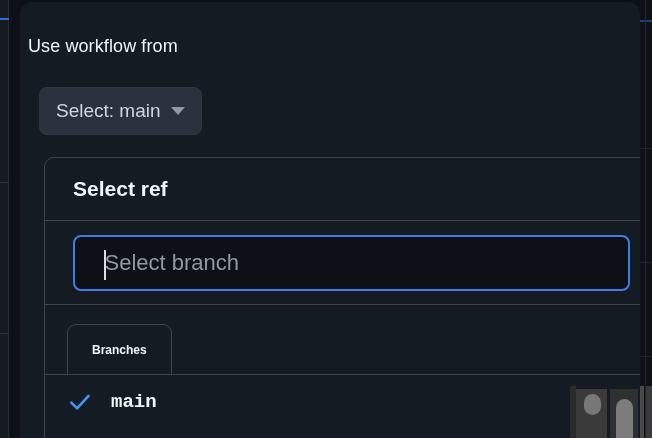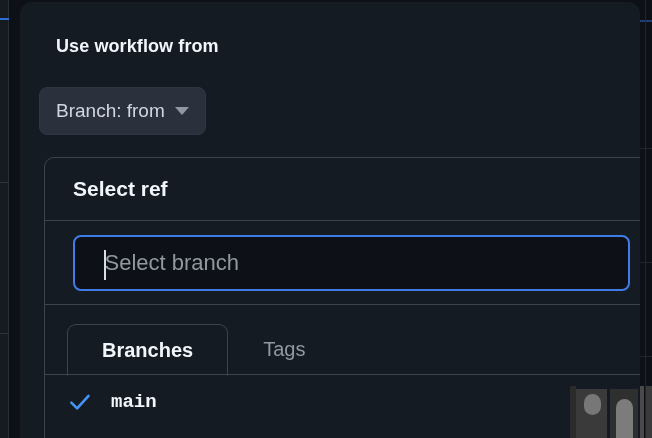--- a/index.html
+++ b/index.html
@@ -64,24 +64,24 @@
     width: 620px;
     height: 436px;
     background: #151b23;
     border-top-left-radius: 12px;
     border-top-right-radius: 12px;
     overflow: hidden;
   }
 
   .section-label {
     position: absolute;
-    left: 36px;
+    left: 8px;
     top: 34px;
     font-size: 18px;
-    font-weight: bold;
+    font-weight: normal;
     color: #f0f6fc;
     letter-spacing: .1px;
   }
 
   
   #branch-button {
     position: absolute;
     left: 19px;
     top: 85px;
     height: 48px;
@@ -187,25 +187,25 @@
     position: relative;
     height: 70px;
     padding-left: 22px;
     display: flex;
     align-items: flex-end;
     box-sizing: border-box;
   }
   .tab {
     position: relative;
     height: 52px;
-    padding: 0 34px;
+    padding: 0 24px;
     display: flex;
     align-items: center;
     justify-content: center;
-    font-size: 20px;
+    font-size: 12px;
     box-sizing: border-box;
     cursor: pointer;
     background: transparent;
     text-align: center;
   }
   .tab.is-active {
     background: #151b23;
     border: 1px solid #3d444d;
     border-bottom: 1px solid #151b23;
     border-top-left-radius: 9px;
@@ -303,43 +303,40 @@
   <div class="bg-strip bg-right-hr-a"></div>
   <div class="bg-strip bg-right-hr-b"></div>
   <div class="bg-strip bg-right-hr-c"></div>
   <div class="bg-strip bg-right-rule"></div>
 
   <div id="modal-panel">
 
     <div class="section-label">Use workflow from</div>
 
     <div id="branch-button">
-      <span class="btn-text">Branch: from</span>
+      <span class="btn-text">Select: main</span>
       <span class="caret-down"></span>
     </div>
 
     <div id="ref-dropdown">
 
       <div class="dropdown-header">
         <span class="hdr-title">Select ref</span>
       </div>
 
       <div class="dropdown-filter">
         <div id="branch-search-wrap">
           <span class="text-caret"></span>
           <input id="branch-search-input" type="text" placeholder="Select branch" style="">
         </div>
       </div>
 
       <div class="tabs-row">
         <div class="tab is-active">
           <span>Branches</span>
-        </div>
-        <div class="tab is-inactive">
-          <span>Tags</span>
         </div>
         <div class="tabs-underline"></div>
       </div>
 
       <div class="ref-list">
         <div class="ref-item">
           <svg class="check-icon" viewBox="0 0 16 16">
             <path d="M1.7 8.5 L5.9 12.6 L14.2 3.6" fill="none" stroke="#4493f8" stroke-width="1.9" stroke-linecap="round" stroke-linejoin="round"></path>
           </svg>
           <span class="ref-label">main</span>

